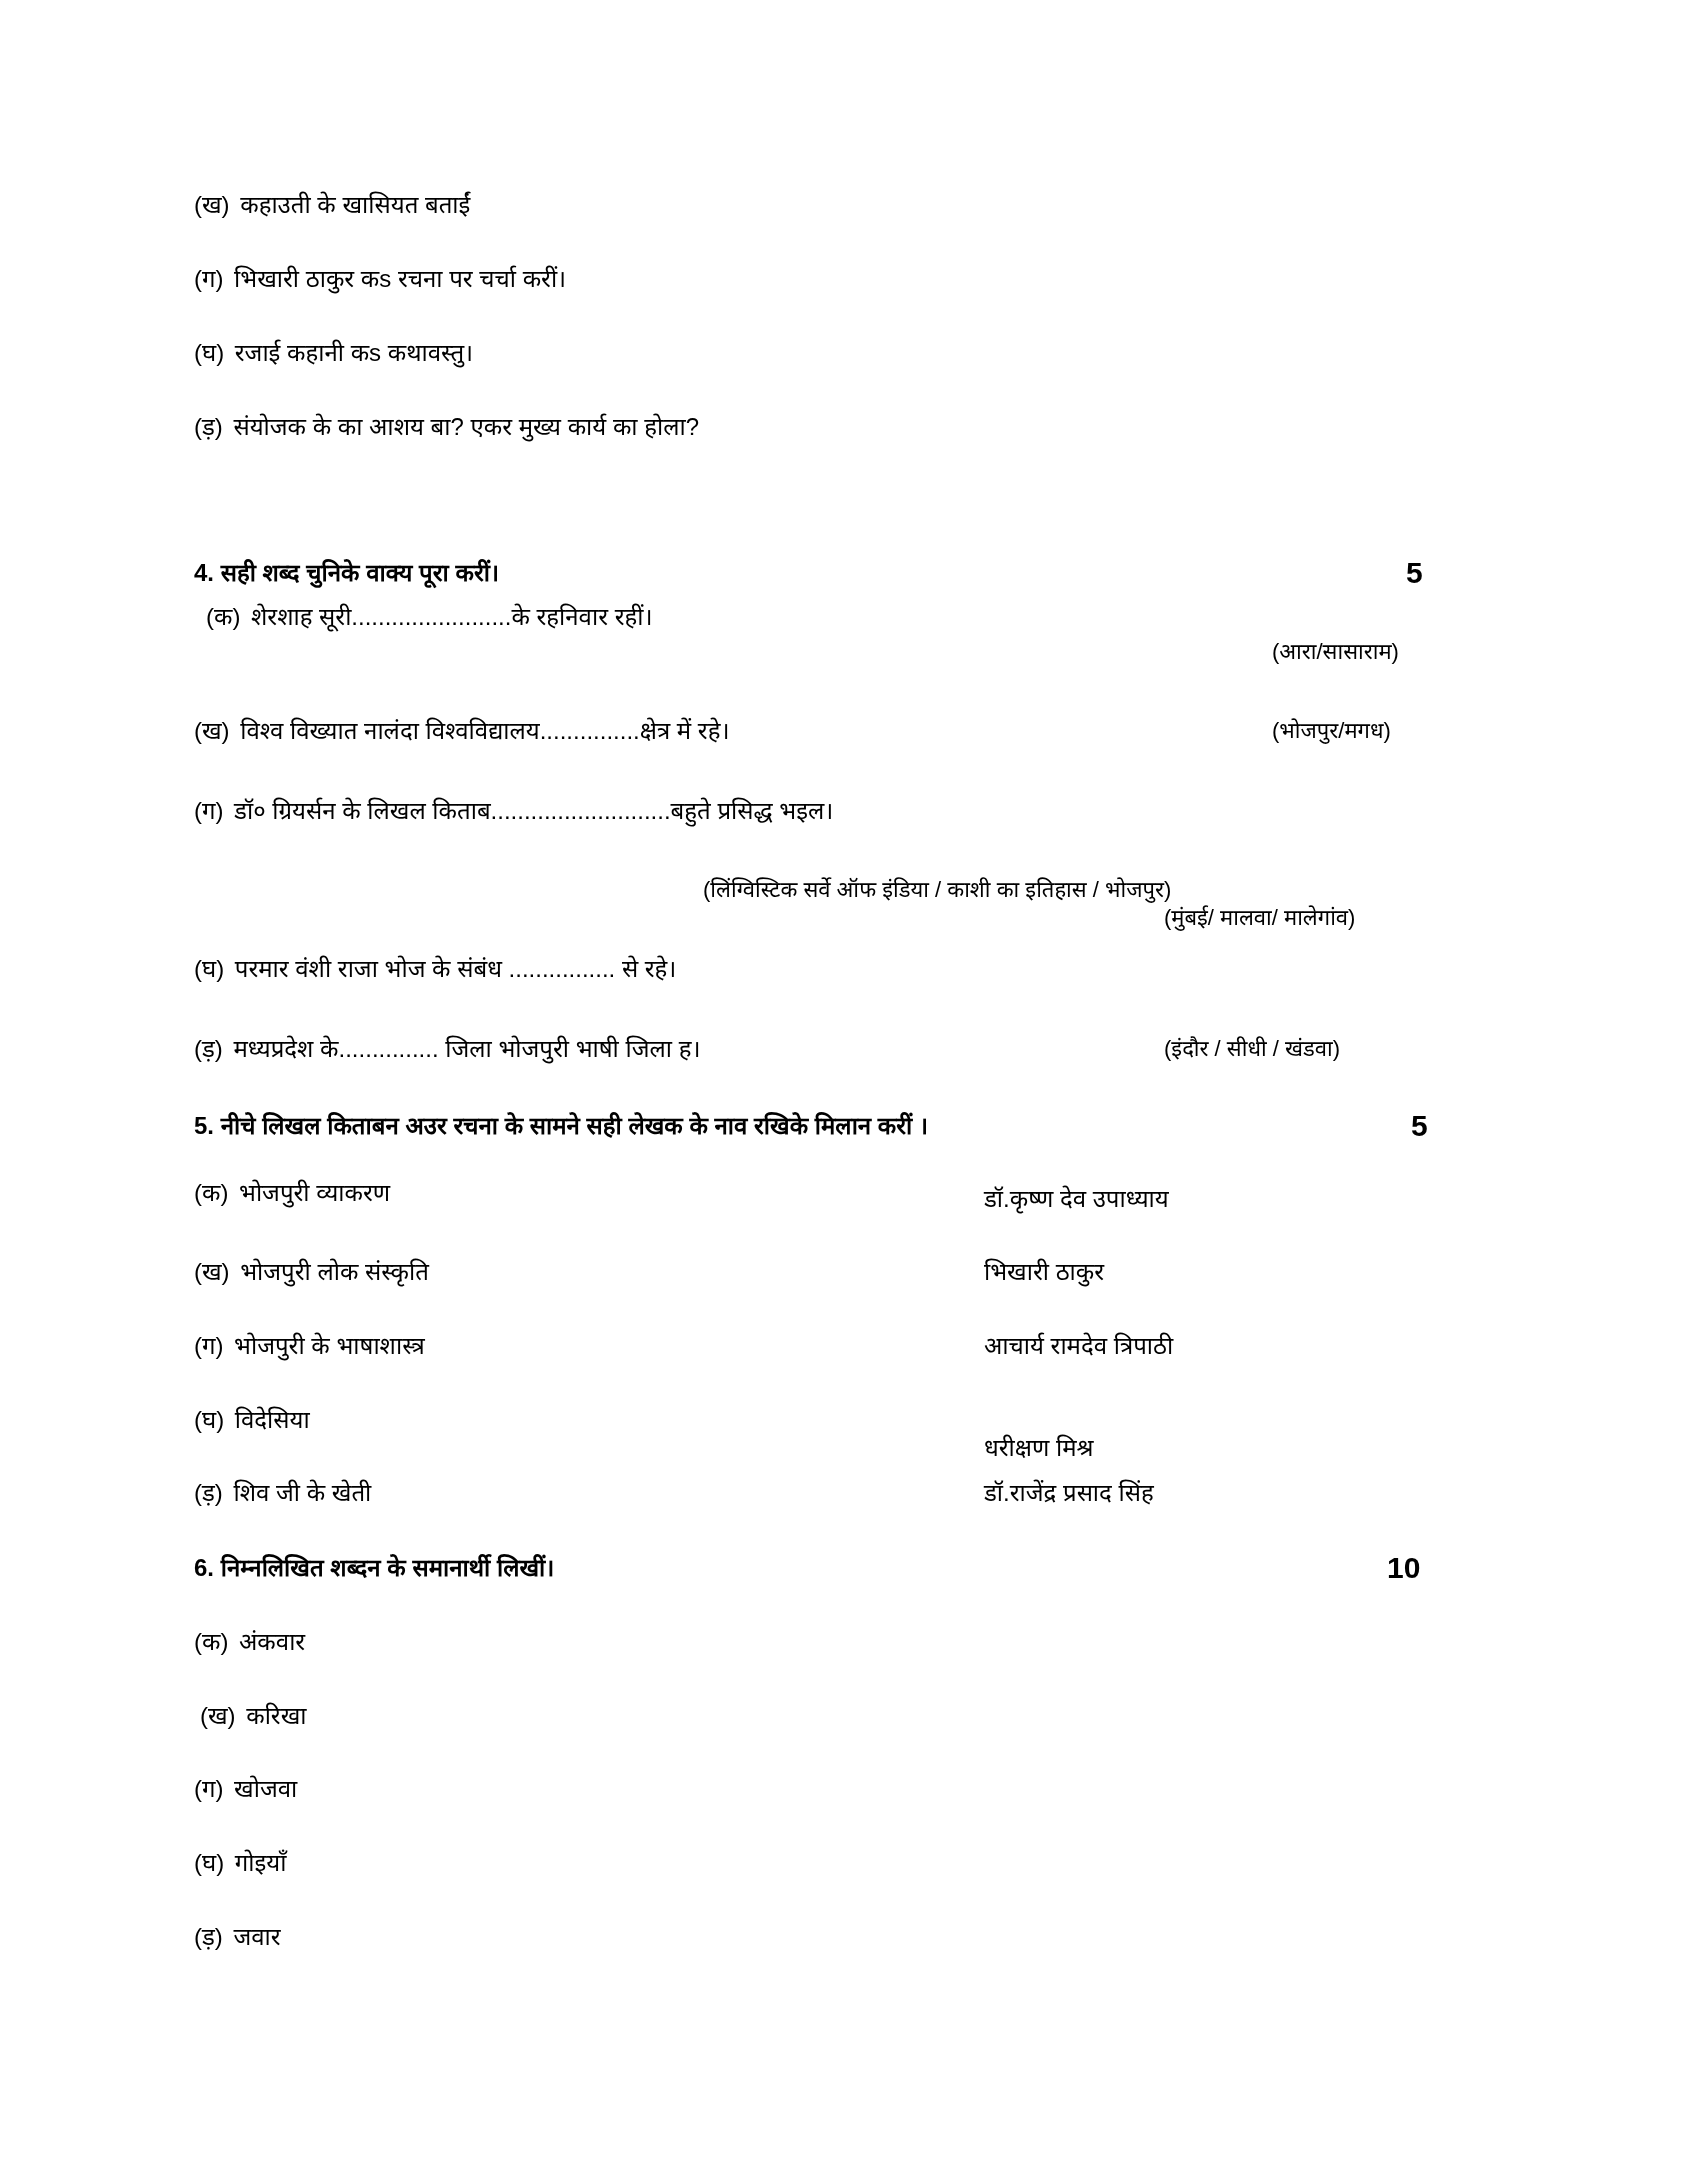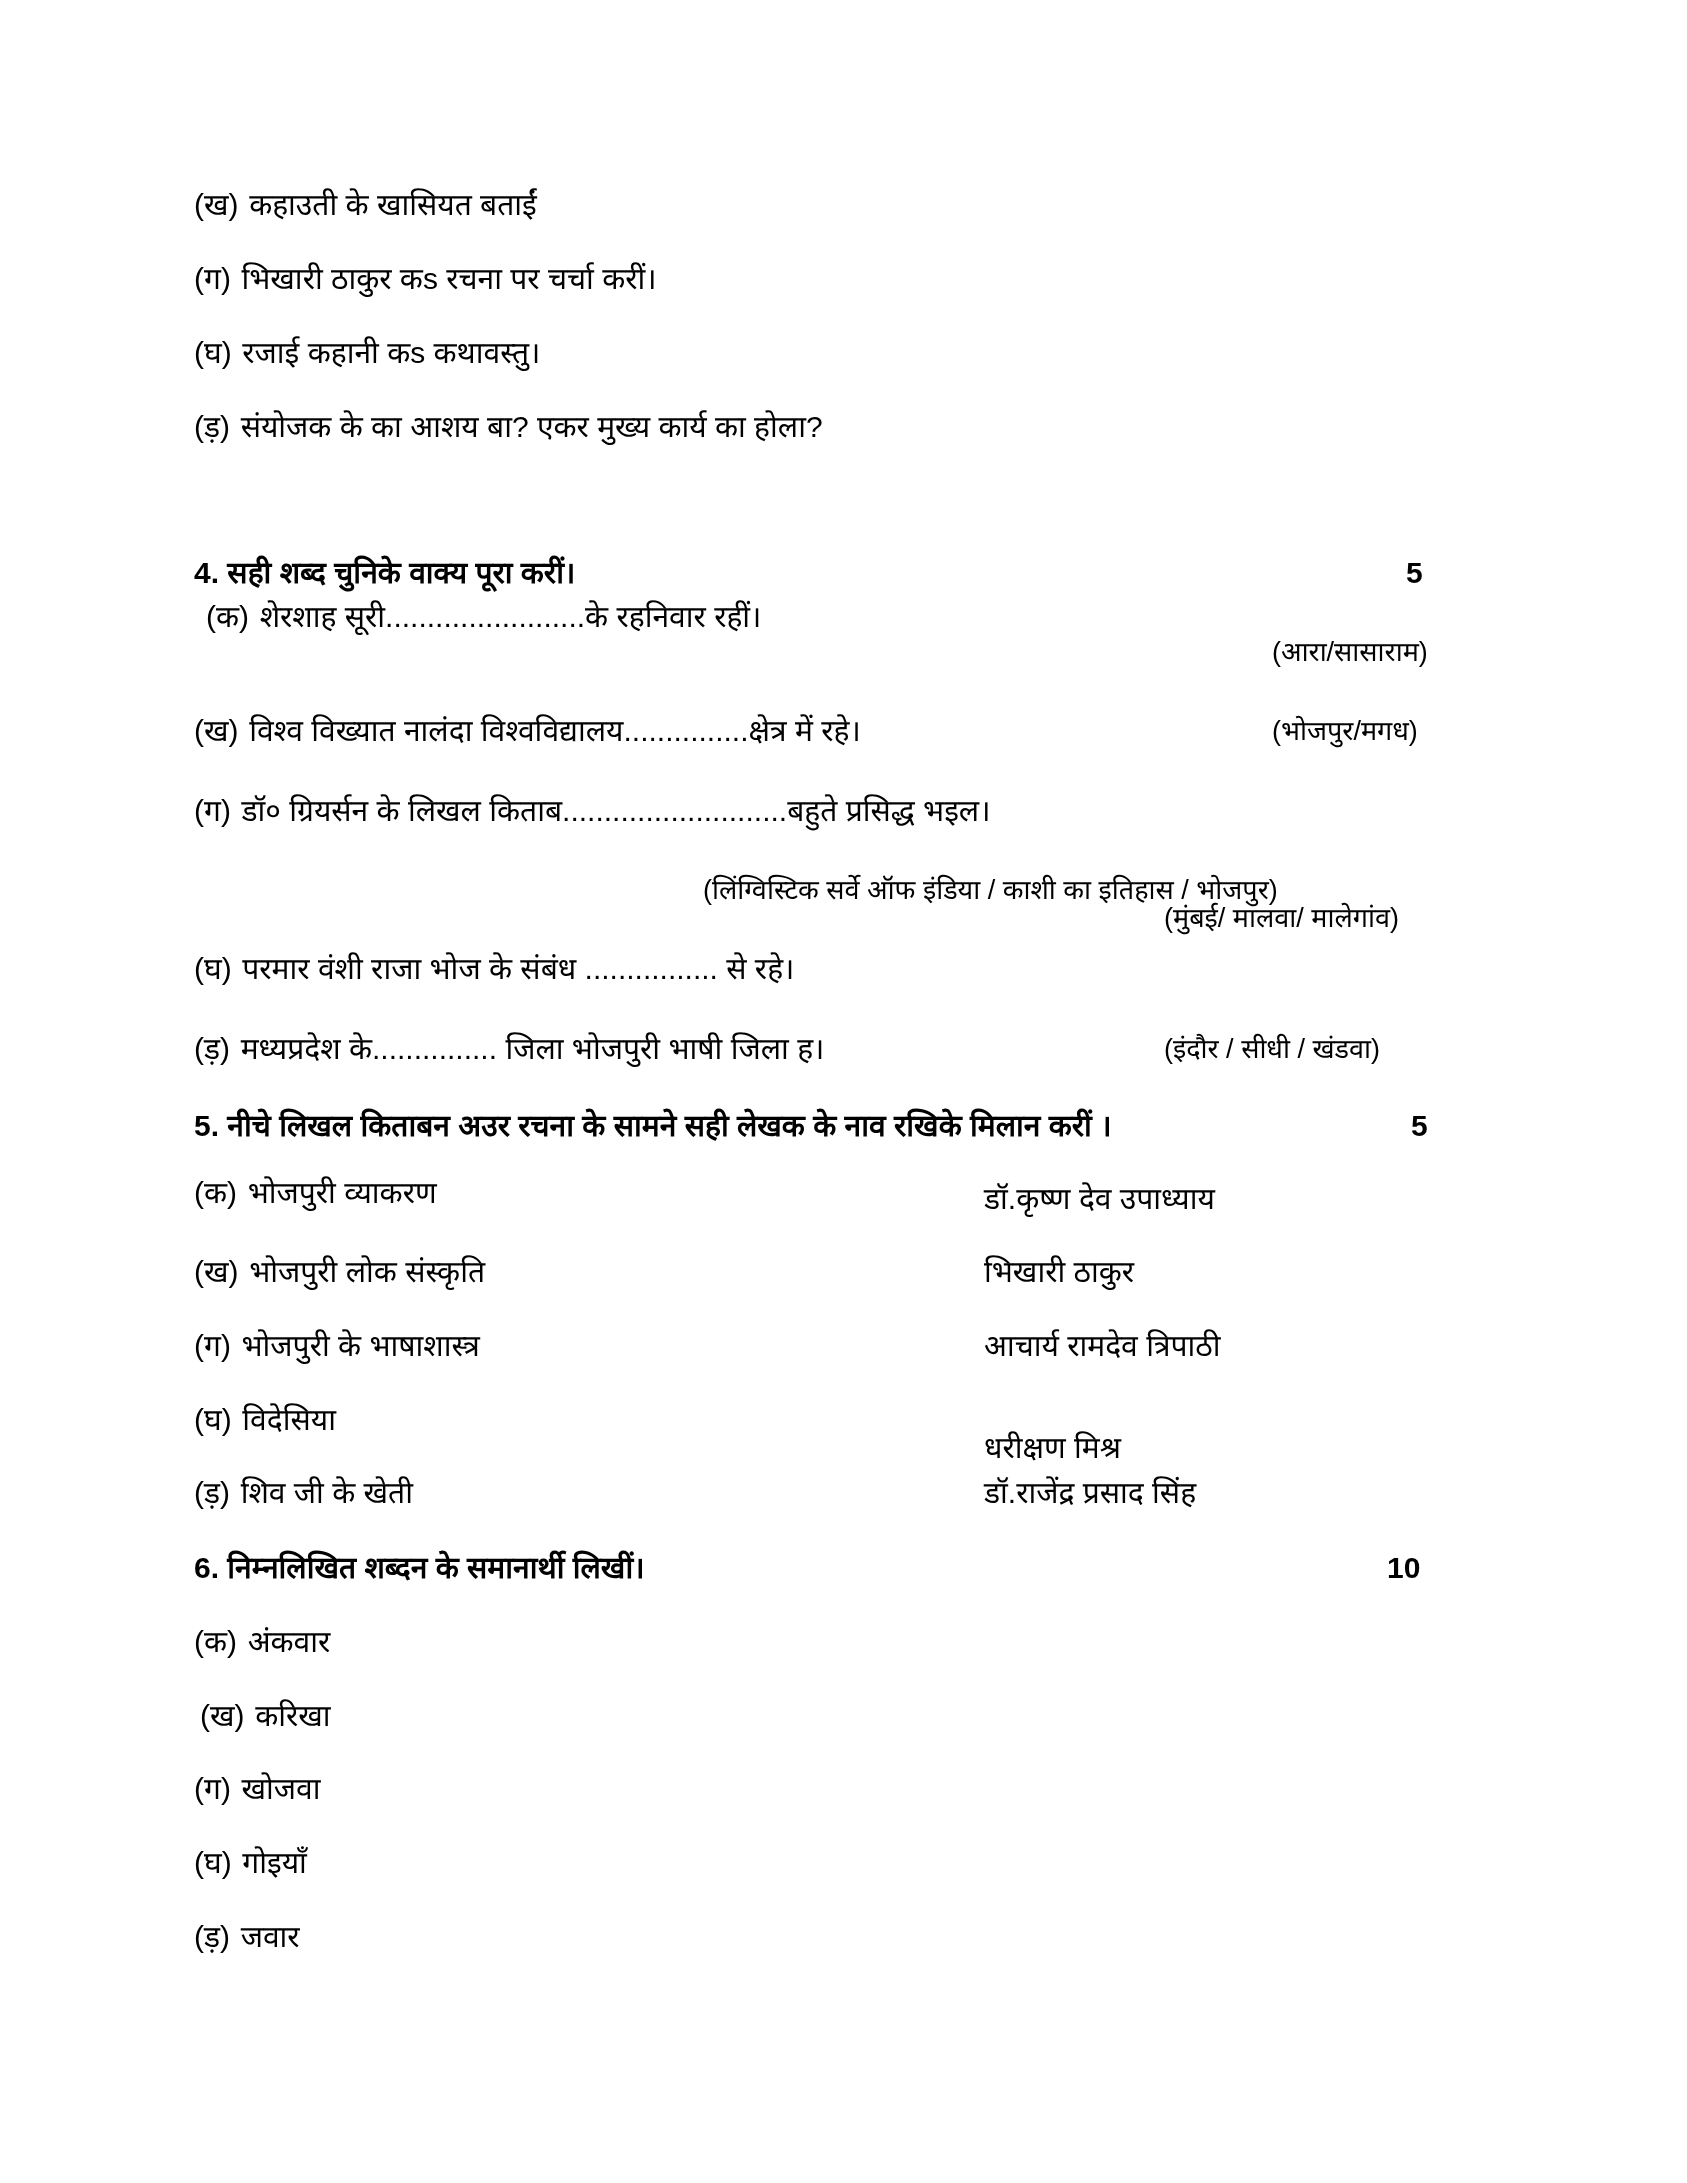--- a/index.html
+++ b/index.html
@@ -10,37 +10,37 @@
     body {
       width: 1687px;
       height: 2183px;
       position: relative;
       overflow: hidden;
       font-family: "Liberation Sans", "DejaVu Sans", sans-serif;
       color: #000000;
     }
     .line {
       position: absolute;
-      font-size: 30px;
+      font-size: 24px;
       line-height: 40px;
       white-space: nowrap;
     }
     .bold {
       font-weight: bold;
     }
     .marks {
       position: absolute;
       font-size: 30px;
       line-height: 40px;
       font-weight: bold;
       white-space: nowrap;
     }
     .opts {
       position: absolute;
-      font-size: 27px;
+      font-size: 22px;
       line-height: 40px;
       white-space: nowrap;
     }
     .label { margin-right: 10.6px; }
   </style>
 </head>
 <body>
 
 <div class="line" style="left:194px; top:185px;">
   <span class="label">(ख)</span><span>कहाउती के खासियत बताईं</span>

